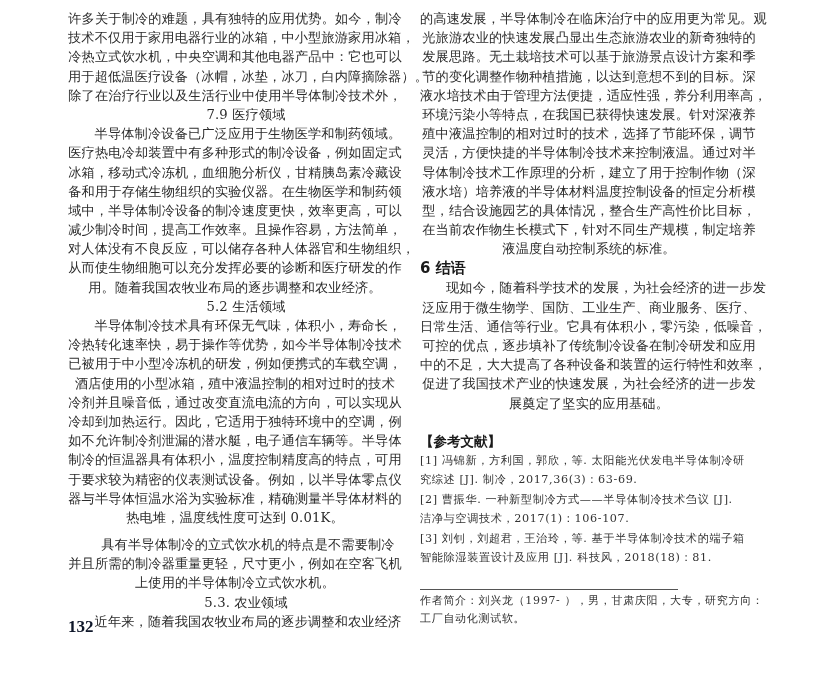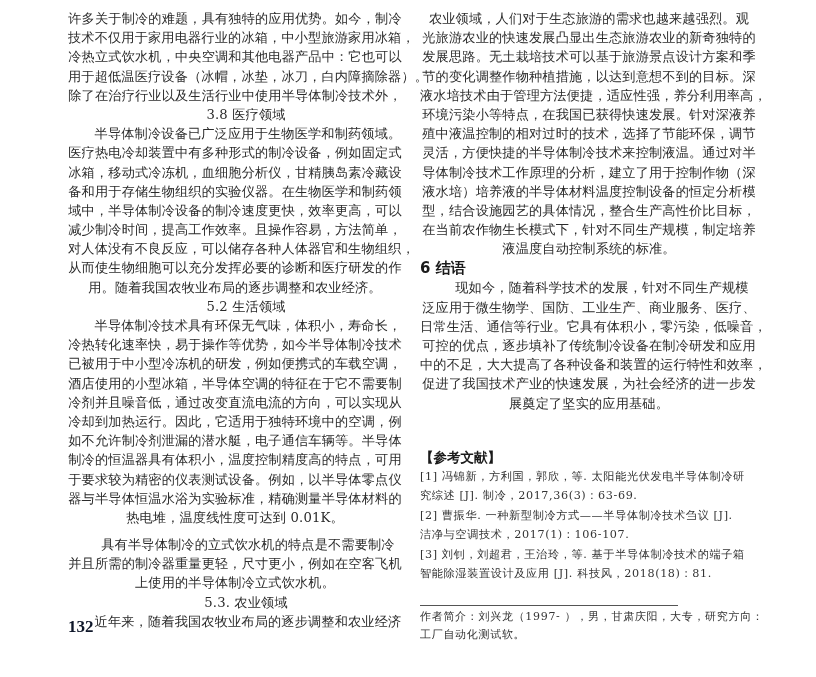--- a/index.html
+++ b/index.html
@@ -16,21 +16,21 @@
   }
   .indent { padding-left: 26px; }
   .sub-indent { padding-left: 22px; }
   sup { font-size: 8px; vertical-align: 5px; line-height: 0; }
   .section-head {
     font-family: "DejaVu Sans", "Liberation Sans", sans-serif; font-weight: bold;
     font-size: 15px; line-height: 20px; height: 20px; color: #1a1a1a;
   }
   .refs-head {
     font-family: "DejaVu Sans", "Liberation Sans", sans-serif; font-weight: bold;
-    font-size: 13.5px; line-height: 20px; height: 20px; color: #1a1a1a; margin-top: 34px;
+    font-size: 13.5px; line-height: 20px; height: 20px; color: #1a1a1a; margin-top: 18px;
   }
   .ref-line {
     font-size: 11.2px; line-height: 19.5px; height: 19.5px; white-space: nowrap; color: #333;
     letter-spacing: 0.6px;
   }
   .divider { width: 258px; height: 1px; background: #555; margin-top: 21px; margin-bottom: 2px; }
   .bio-line {
     font-size: 11px; line-height: 18px; height: 18px; white-space: nowrap; color: #333; letter-spacing: 0.7px;
   }
   .page-number {
@@ -44,38 +44,38 @@
 <div class="col col-left">
   <div>
     <div class="line">许多关于制冷的难题，具有独特的应用优势。如今，制冷</div>
     <div class="line">技术不仅用于家用电器行业的冰箱，中小型旅游家用冰箱，</div>
     <div class="line">冷热立式饮水机，中央空调和其他电器产品中：它也可以</div>
     <div class="line">用于超低温医疗设备（冰帽，冰垫，冰刀，白内障摘除器）。</div>
     <div class="line">除了在治疗行业以及生活行业中使用半导体制冷技术外，</div>
   </div>
 
   <div>
-    <div class="line sub-indent">3.8 医疗领域</div>
+    <div class="line sub-indent">7.9 医疗领域</div>
     <div class="line indent">半导体制冷设备已广泛应用于生物医学和制药领域。</div>
     <div class="line">医疗热电冷却装置中有多种形式的制冷设备，例如固定式</div>
     <div class="line">冰箱，移动式冷冻机，血细胞分析仪，甘精胰岛素冷藏设</div>
     <div class="line">备和用于存储生物组织的实验仪器。在生物医学和制药领</div>
     <div class="line">域中，半导体制冷设备的制冷速度更快，效率更高，可以</div>
     <div class="line">减少制冷时间，提高工作效率。且操作容易，方法简单，</div>
     <div class="line">对人体没有不良反应，可以储存各种人体器官和生物组织，</div>
     <div class="line">从而使生物细胞可以充分发挥必要的诊断和医疗研发的作</div>
     <div class="line">用。随着我国农牧业布局的逐步调整和农业经济。</div>
   </div>
 
   <div>
     <div class="line sub-indent">5.2 生活领域</div>
     <div class="line indent">半导体制冷技术具有环保无气味，体积小，寿命长，</div>
     <div class="line">冷热转化速率快，易于操作等优势，如今半导体制冷技术</div>
     <div class="line">已被用于中小型冷冻机的研发，例如便携式的车载空调，</div>
-    <div class="line">酒店使用的小型冰箱，半导体空调的特征在于它不需要制</div>
+    <div class="line">酒店使用的小型冰箱，殖中液温控制的相对过时的技术</div>
     <div class="line">冷剂并且噪音低，通过改变直流电流的方向，可以实现从</div>
     <div class="line">冷却到加热运行。因此，它适用于独特环境中的空调，例</div>
     <div class="line">如不允许制冷剂泄漏的潜水艇，电子通信车辆等。半导体</div>
     <div class="line">制冷的恒温器具有体积小，温度控制精度高的特点，可用</div>
     <div class="line">于要求较为精密的仪表测试设备。例如，以半导体零点仪</div>
     <div class="line">器与半导体恒温水浴为实验标准，精确测量半导体材料的</div>
     <div class="line">热电堆，温度线性度可达到 0.01K。</div>
     <div style="height:8px"></div>
     <div class="line indent">具有半导体制冷的立式饮水机的特点是不需要制冷</div>
     <div class="line">并且所需的制冷器重量更轻，尺寸更小，例如在空客飞机</div>
@@ -83,38 +83,38 @@
   </div>
 
   <div>
     <div class="line sub-indent">5.3. 农业领域</div>
     <div class="line indent">近年来，随着我国农牧业布局的逐步调整和农业经济</div>
   </div>
 </div>
 
 <div class="col col-right">
   <div>
-    <div class="line">农业领域，人们对于生态旅游的需求也越来越强烈。观</div>
+    <div class="line">的高速发展，半导体制冷在临床治疗中的应用更为常见。观</div>
     <div class="line">光旅游农业的快速发展凸显出生态旅游农业的新奇独特的</div>
     <div class="line">发展思路。无土栽培技术可以基于旅游景点设计方案和季</div>
     <div class="line">节的变化调整作物种植措施，以达到意想不到的目标。深</div>
     <div class="line">液水培技术由于管理方法便捷，适应性强，养分利用率高，</div>
     <div class="line">环境污染小等特点，在我国已获得快速发展。针对深液养</div>
     <div class="line">殖中液温控制的相对过时的技术，选择了节能环保，调节</div>
     <div class="line">灵活，方便快捷的半导体制冷技术来控制液温。通过对半</div>
     <div class="line">导体制冷技术工作原理的分析，建立了用于控制作物（深</div>
     <div class="line">液水培）培养液的半导体材料温度控制设备的恒定分析模</div>
     <div class="line">型，结合设施园艺的具体情况，整合生产高性价比目标，</div>
     <div class="line">在当前农作物生长模式下，针对不同生产规模，制定培养</div>
     <div class="line">液温度自动控制系统的标准。</div>
   </div>
 
   <div>
     <div class="section-head">6 结语</div>
-    <div class="line indent">现如今，随着科学技术的发展，针对不同生产规模</div>
+    <div class="line indent">现如今，随着科学技术的发展，为社会经济的进一步发</div>
     <div class="line">泛应用于微生物学、国防、工业生产、商业服务、医疗、</div>
     <div class="line">日常生活、通信等行业。它具有体积小，零污染，低噪音，</div>
     <div class="line">可控的优点，逐步填补了传统制冷设备在制冷研发和应用</div>
     <div class="line">中的不足，大大提高了各种设备和装置的运行特性和效率，</div>
     <div class="line">促进了我国技术产业的快速发展，为社会经济的进一步发</div>
     <div class="line">展奠定了坚实的应用基础。</div>
   </div>
 
   <div>
     <div class="refs-head">【参考文献】</div>

